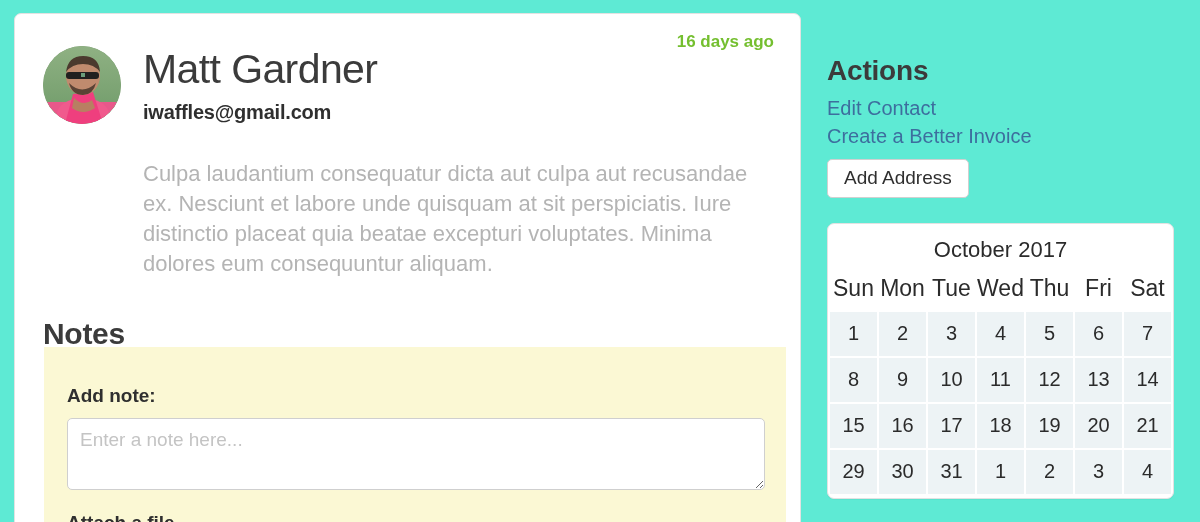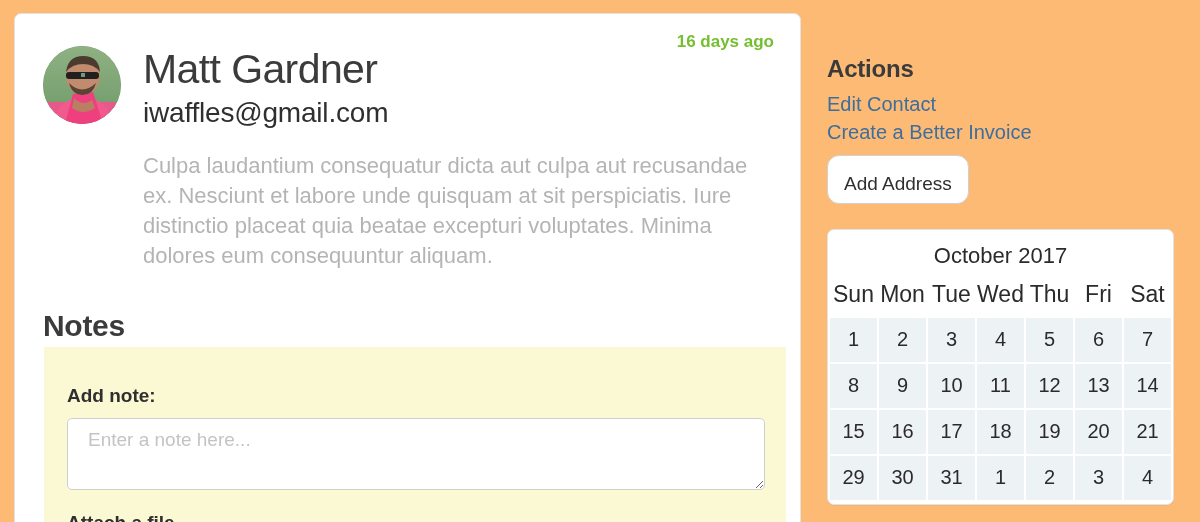--- a/index.html
+++ b/index.html
@@ -6,21 +6,21 @@
   html, body {
     margin: 0; padding: 0;
     width: 1200px; height: 522px;
     background: #ffffff;
     font-family: "Liberation Sans", sans-serif;
     overflow: hidden;
   }
   .page {
     position: relative;
     width: 1200px; height: 522px;
-    background: #fdba74;
+    background: #5eead4;
   }
 
   
   .contact-card {
     position: absolute;
     left: 14px; top: 13px;
     width: 787px;
     height: 560px;              
     background: #ffffff;
     border: 1px solid #e2e2e2;
@@ -45,25 +45,25 @@
   .contact-name {
     font-size: 41px;
     line-height: 54px;
     font-weight: normal;
     color: #3b3b3b;
     letter-spacing: -0.6px;
     margin: 0;
     white-space: nowrap;
   }
   .contact-email {
-    font-size: 28px;
+    font-size: 20px;
     line-height: 31px;
-    font-weight: normal;
+    font-weight: bold;
     color: #2f2f2f;
-    margin: 1px 0 0 0;
+    margin: 1px 0 8px 0;
     letter-spacing: -0.2px;
   }
 
   .days-ago {
     position: absolute;
     right: 26px; top: 18px;
     font-size: 17px;
     font-weight: bold;
     color: #74bf2f;
     white-space: nowrap;
@@ -104,60 +104,60 @@
   .note-textarea {
     display: block;
     width: 698px;
     height: 72px;
     border: 1px solid #cfcfcf;
     border-radius: 5px;
     background: #ffffff;
     font-family: "Liberation Sans", sans-serif;
     font-size: 19px;
     color: #555;
-    padding: 10px 20px;
+    padding: 10px 12px;
     resize: vertical;
     outline: none;
   }
   .note-textarea::placeholder { color: #c4c4c4; }
 
   .attach-label {
     font-size: 19px;
     font-weight: bold;
     color: #2f2f2f;
     margin: 22px 0 8px 0;
   }
 
   
   .sidebar {
     position: absolute;
     left: 827px; top: 0;
     width: 360px;
   }
   .actions-heading {
     margin: 55px 0 0 0;
-    font-size: 24px;
+    font-size: 28px;
     font-weight: bold;
     color: #3b3b3b;
     letter-spacing: -0.2px;
   }
   .action-link {
     display: block;
     font-size: 20px;
     line-height: 28px;
     color: #3d6e9e;
     text-decoration: none;
     margin-top: 7px;
   }
   .action-link + .action-link { margin-top: 0; }
   .add-address-button {
     margin-top: 9px;
-    padding: 17px 16px 8px 16px;
+    padding: 7px 16px 8px 16px;
     border: 1px solid #d0d0d0;
-    border-radius: 12px;
+    border-radius: 5px;
     background: #ffffff;
     font-family: "Liberation Sans", sans-serif;
     font-size: 19px;
     color: #2f2f2f;
     cursor: pointer;
   }
 
   
   .calendar-card {
     margin-top: 25px;

